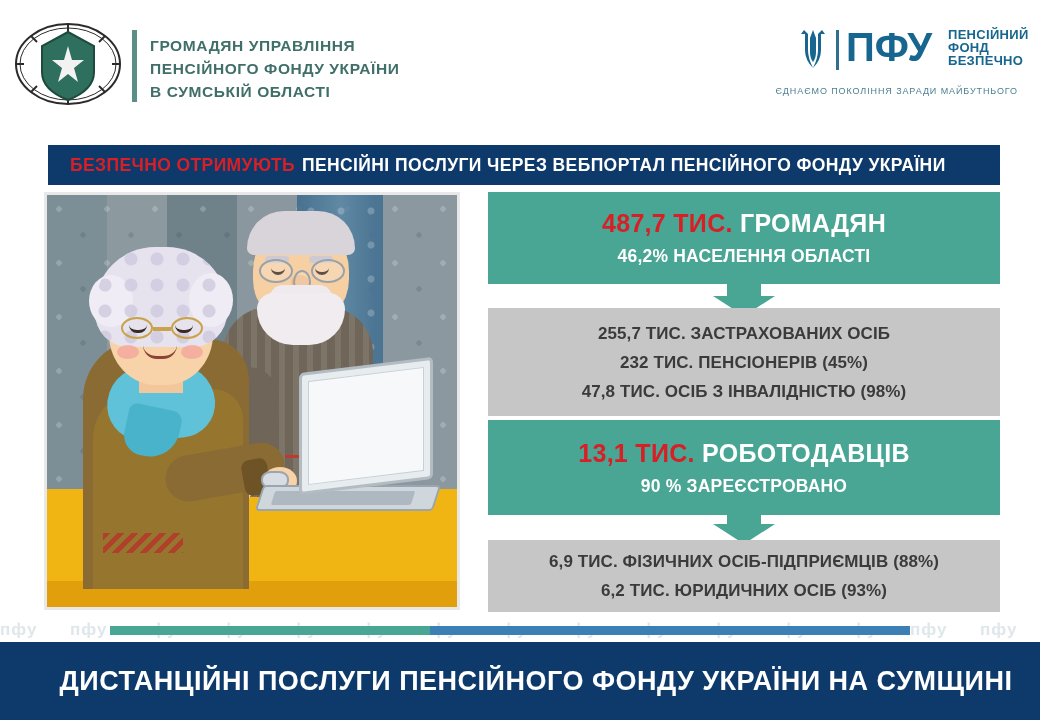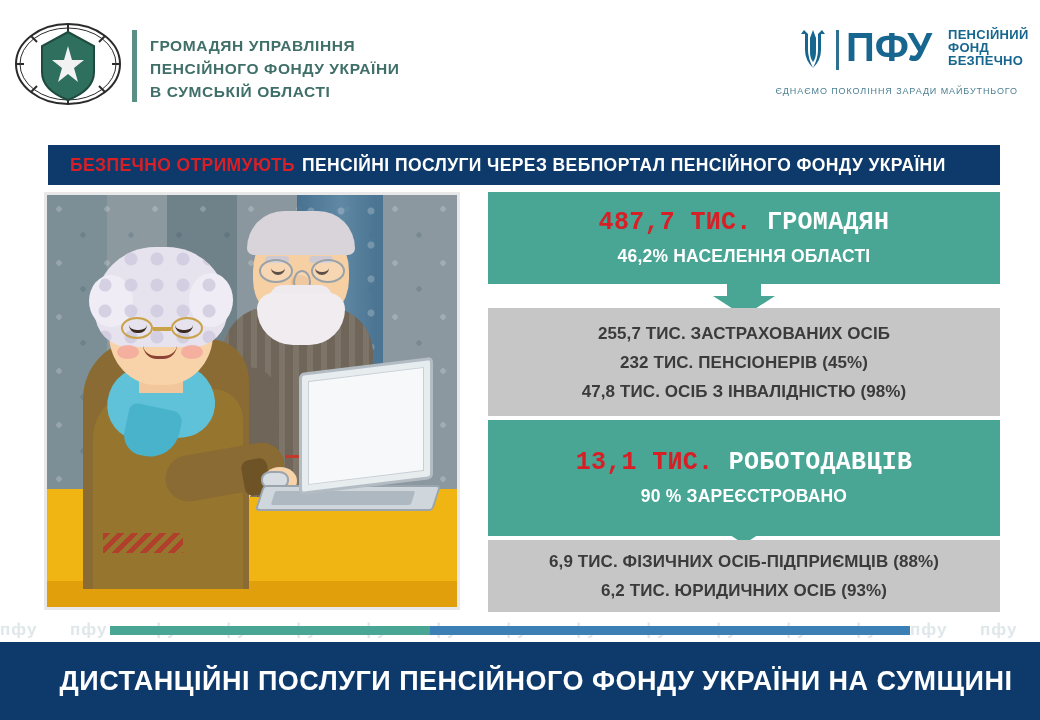--- a/index.html
+++ b/index.html
@@ -243,24 +243,24 @@
   .gp-arm { position: absolute; left: 168px; bottom: 120px; width: 58px; height: 120px; background: #6f6558; border-radius: 26px; transform: rotate(6deg); }
   .gp-hand { position: absolute; left: 170px; bottom: 104px; width: 36px; height: 28px; background: #f6cfa3; border-radius: 50%; }
 
   
   .blk { position: absolute; display: flex; flex-direction: column; align-items: center; justify-content: center; }
   .blk-green { background: #49a695; color: #ffffff; }
   .blk-gray  { background: #c6c6c6; color: #3b3b3b; }
 
   .b1 { left: 488px; top: 192px; width: 512px; height: 92px; }
   .b2 { left: 488px; top: 308px; width: 512px; height: 108px; }
-  .b3 { left: 488px; top: 420px; width: 512px; height: 116px; }
+  .b3 { left: 488px; top: 420px; width: 512px; height: 95px; }
   .b4 { left: 488px; top: 540px; width: 512px; height: 72px; }
 
-  .line-big { font-size: 25px; font-weight: bold; letter-spacing: 0.3px; line-height: 36px; white-space: nowrap; font-family: Liberation Mono, monospace; }
+  .line-big { font-size: 25px; font-weight: bold; letter-spacing: 0.3px; line-height: 36px; white-space: nowrap; }
   .line-big .red { color: #d81f26; }
   .line-small { font-size: 17.5px; font-weight: bold; letter-spacing: 0.2px; line-height: 30px; white-space: nowrap; }
   .gray-line { font-size: 17px; font-weight: bold; line-height: 29px; letter-spacing: 0.1px; white-space: nowrap; }
 
   .arrow { position: absolute; width: 62px; height: 34px; left: 713px; }
   .arrow.a1 { top: 282px; }
   .arrow.a2 { top: 510px; }
   .arrow svg { display: block; }
 
   

